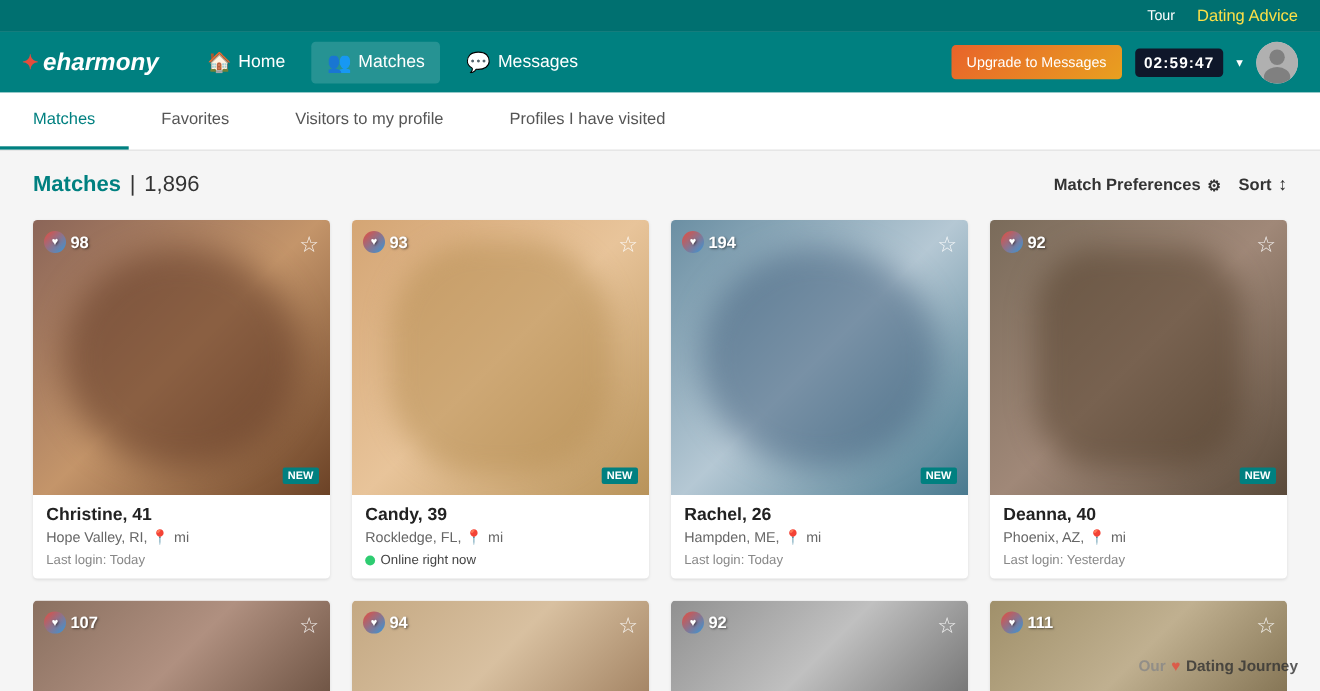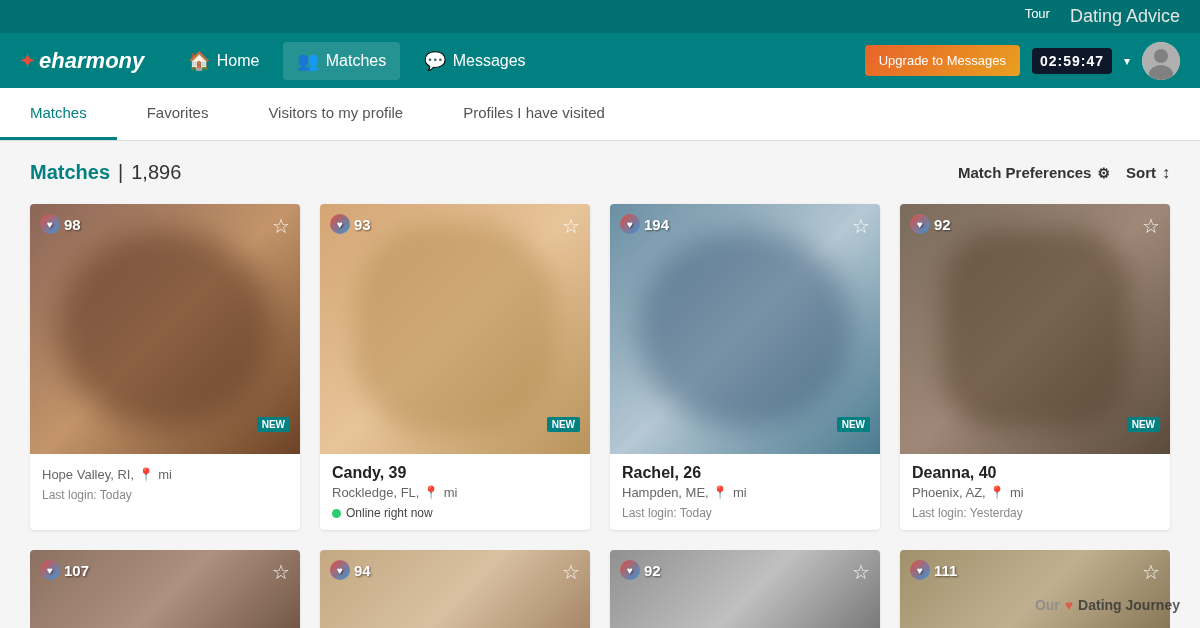--- a/index.html
+++ b/index.html
@@ -187,21 +187,21 @@
     .card-star {
       position: absolute;
       top: 10px;
       right: 10px;
       color: white;
       font-size: 20px;
       opacity: 0.9;
     }
     .new-badge {
       position: absolute;
-      bottom: 22px;
+      bottom: 10px;
       right: 10px;
       background: #008080;
       color: white;
       font-size: 10px;
       font-weight: bold;
       padding: 2px 5px;
       border-radius: 2px;
     }
     .card-info {
       padding: 10px 12px;
@@ -281,21 +281,21 @@
     }
     .bg-row2-4 {
       background: linear-gradient(135deg, #A0906A, #C0B090, #807050);
     }
   </style>
 </head>
 <body>
 
 <div style="background:#007070; display:flex; justify-content:flex-end; padding:6px 20px; gap:20px; position:relative;">
   <a style="color:white;text-decoration:none;font-size:13px;">Tour</a>
-  <a style="color:#e5e5e5;text-decoration:none;font-size:18px;">Dating Advice</a>
+  <a style="color:#fde047;text-decoration:none;font-size:15px;">Dating Advice</a>
 </div>
 
 <div class="top-nav" style="position:relative;">
   <div class="logo">
     <span class="logo-heart">✦</span>
     <span class="logo-text">eharmony</span>
   </div>
 
   <div class="nav-links">
     <a class="nav-link">
@@ -361,20 +361,21 @@
           <div style="width:80%;height:80%;background:rgba(100,60,40,0.6);border-radius:50%;filter:blur(15px);"></div>
         </div>
         <div class="card-score">
           <span style="background:linear-gradient(135deg,#e74c3c,#3498db);border-radius:50%;width:20px;height:20px;display:inline-flex;align-items:center;justify-content:center;font-size:10px;">♥</span>
           <span>98</span>
         </div>
         <div class="card-star">☆</div>
         <div class="new-badge">NEW</div>
       </div>
       <div class="card-info">
+        <div class="card-name">Christine, 41</div>
         <div class="card-location">
           <span>Hope Valley, RI,</span>
           <span>📍</span>
           <span>mi</span>
         </div>
         <div class="card-login">Last login: Today</div>
       </div>
     </div>
 
     <div class="profile-card">

